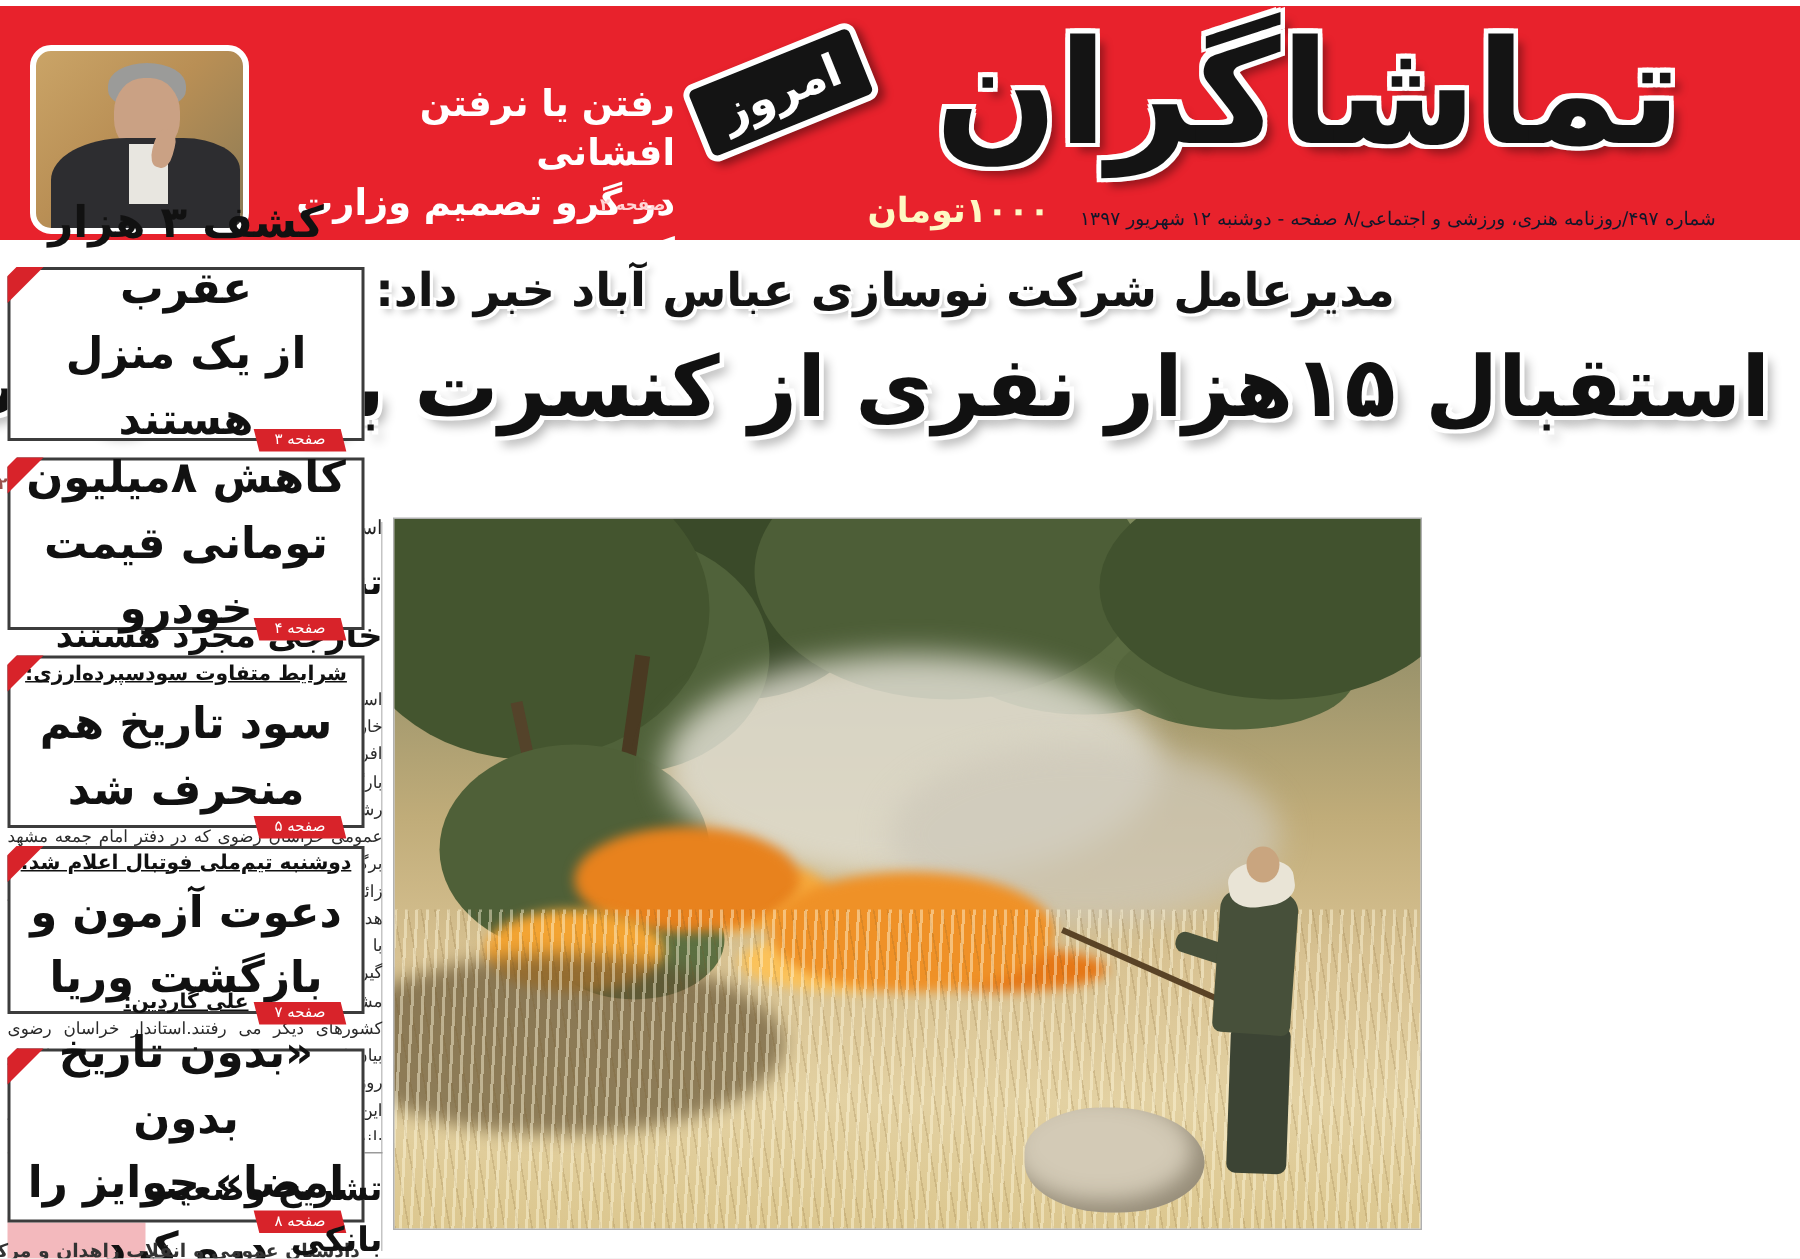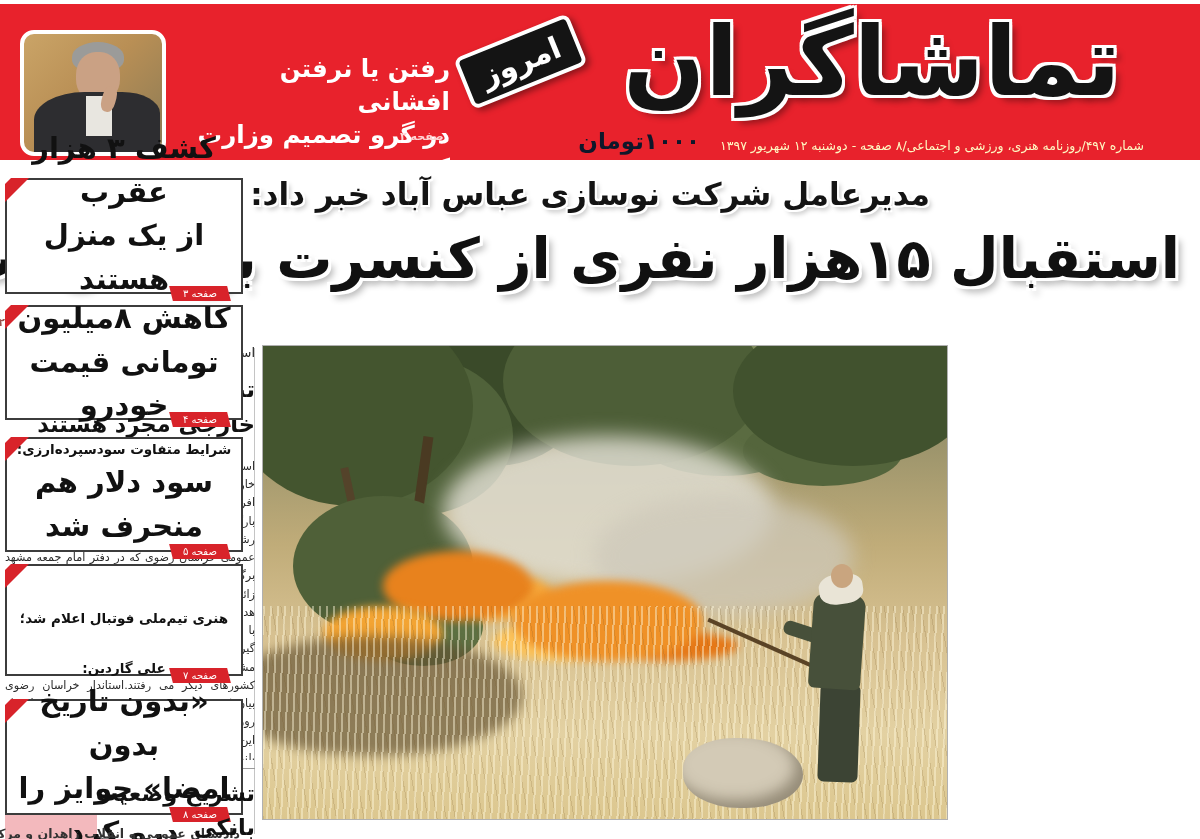--- a/index.html
+++ b/index.html
@@ -24,24 +24,24 @@
     white-space:nowrap;
   }
   .mast-stamp {
     position:absolute; right:618px; top:30px; transform:rotate(-22deg);
     background:#141414; color:#fff; border:4px solid #fff; border-radius:8px;
     font-weight:900; font-size:30px; padding:6px 16px;
     box-shadow:3px 4px 6px rgba(0,0,0,.4); z-index:5;
   }
   .issue-line {
     position:absolute; right:10px; top:134px; width:470px;
-    color:#fef9c3; font-size:12.5px; text-align:left; white-space:nowrap;
+    color:#0f172a; font-size:12.5px; text-align:left; white-space:nowrap;
   }
   .price {
-    position:absolute; right:500px; top:124px; color:#0f172a;
+    position:absolute; right:500px; top:124px; color:#fef9c3;
     font-weight:900; font-size:23px; white-space:nowrap;
   }
   .teaser-photo {
     position:absolute; left:20px; top:26px; width:146px; height:126px;
     border:4px solid #fff; border-radius:14px; overflow:hidden;
     background:linear-gradient(135deg,#caa467 0%,#b98f55 45%,#8a7a55 100%);
   }
   .tp-hair { position:absolute; left:48px; top:8px; width:52px; height:30px; background:#9b9b99; border-radius:50% 50% 40% 40%; }
   .tp-face { position:absolute; left:52px; top:18px; width:44px; height:50px; background:#caa184; border-radius:45%; }
   .tp-suit { position:absolute; left:10px; top:58px; width:126px; height:70px; background:#2d2d30; border-radius:40% 30% 0 0; }
@@ -124,21 +124,21 @@
   .nb-corner { position:absolute; top:-2px; left:-2px; width:0; height:0;
     border-top:24px solid #d8232a; border-right:24px solid transparent; }
   .nb-corner:after { content:""; position:absolute; left:-2px; top:-26px;
     border-top:10px solid #fff; border-right:10px solid transparent; }
   .nb-tag {
     position:absolute; bottom:-9px; right:12px; background:#d8232a; color:#fff;
     font-size:10px; padding:2px 12px; transform:skewX(14deg); white-space:nowrap;
   }
   .nb-tag span { display:inline-block; transform:skewX(-14deg); }
   .nb-inner { width:100%; height:100%; display:flex; flex-direction:column; justify-content:center; align-items:center; padding:6px 10px; }
-  .nb-kicker { font-size:13.5px; font-weight:700; color:#111; margin-bottom:4px; text-align:center; white-space:nowrap; }
+  .nb-kicker { font-size:13.5px; font-weight:700; color:#111; margin-bottom:4px; text-align:center; white-space:nowrap;text-decoration:underline; }
   .nb-title { font-size:29px; font-weight:900; color:#111; line-height:1.5; text-align:center; }
   .rc-partial {
     position:absolute; left:10px; top:826px; width:230px; font-size:12.5px; color:#333;
     white-space:nowrap; font-weight:700;
   }
 </style>
 </head>
 <body>
 
 <div id="page">
@@ -234,31 +234,35 @@
       </div>
     </div>
     <div class="nb-tag"><span>صفحه ۴</span></div>
   </div>
 
   <div class="news-box" style="top:437px; height:115px;">
     <div class="nb-corner"></div>
     <div class="nb-inner">
       <div class="nb-kicker">شرایط متفاوت سودسپرده‌ارزی:</div>
       <div class="nb-title">
-        <span>سود دلار هم</span><br>
+        <span>سود تاریخ هم</span><br>
         <span>منحرف شد</span>
       </div>
     </div>
     <div class="nb-tag"><span>صفحه ۵</span></div>
   </div>
 
   <div class="news-box" style="top:564px; height:112px;">
     <div class="nb-corner"></div>
     <div class="nb-inner">
-      <div class="nb-kicker">هنری تیم‌ملی فوتبال اعلام شد؛</div>
+      <div class="nb-kicker">دوشنبه تیم‌ملی فوتبال اعلام شد؛</div>
+      <div class="nb-title">
+        <span>دعوت آزمون و</span><br>
+        <span>بازگشت وریا</span>
+      </div>
     </div>
     <div class="nb-tag"><span>صفحه ۷</span></div>
   </div>
 
   <div class="news-box" style="top:699px; height:116px;">
     <div class="nb-corner"></div>
     <div class="nb-inner">
       <div class="nb-kicker">علی گاردین:</div>
       <div class="nb-title">
         <span>«بدون تاریخ بدون</span><br>

